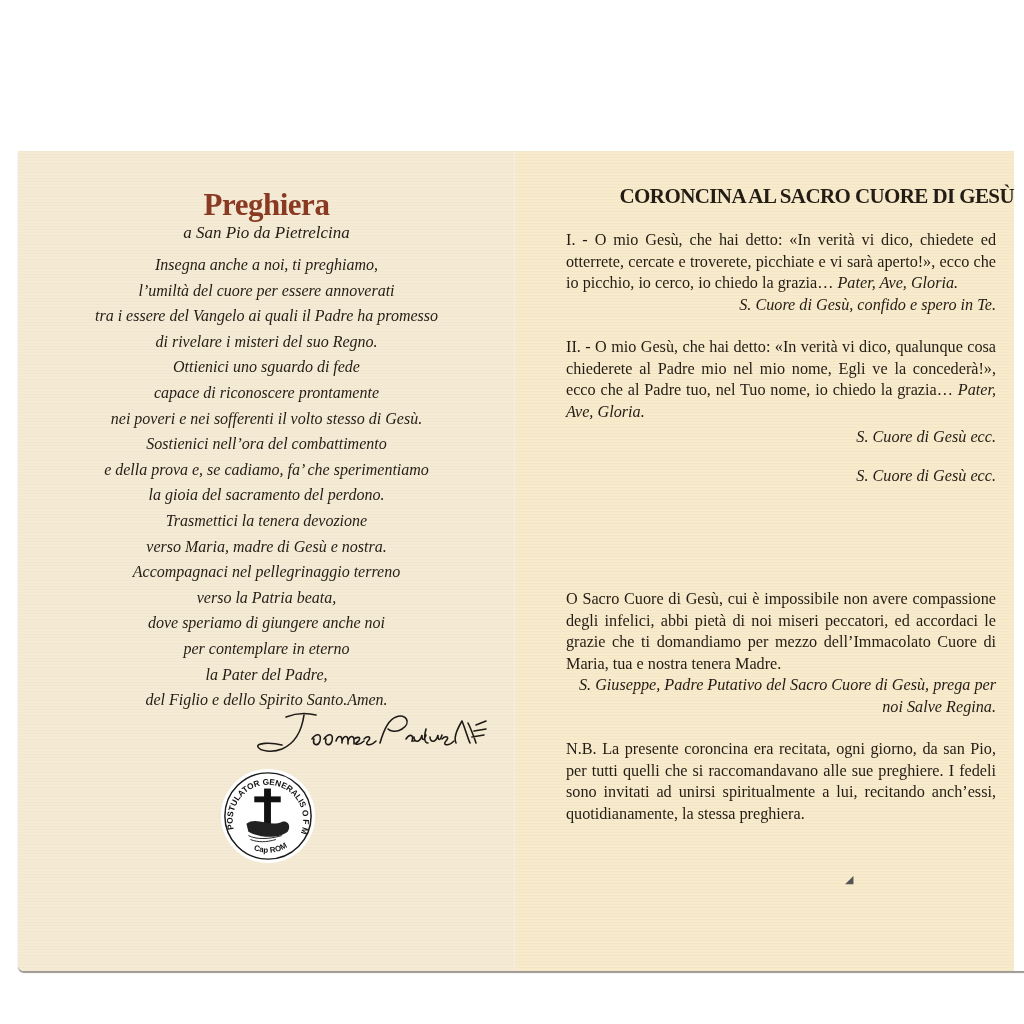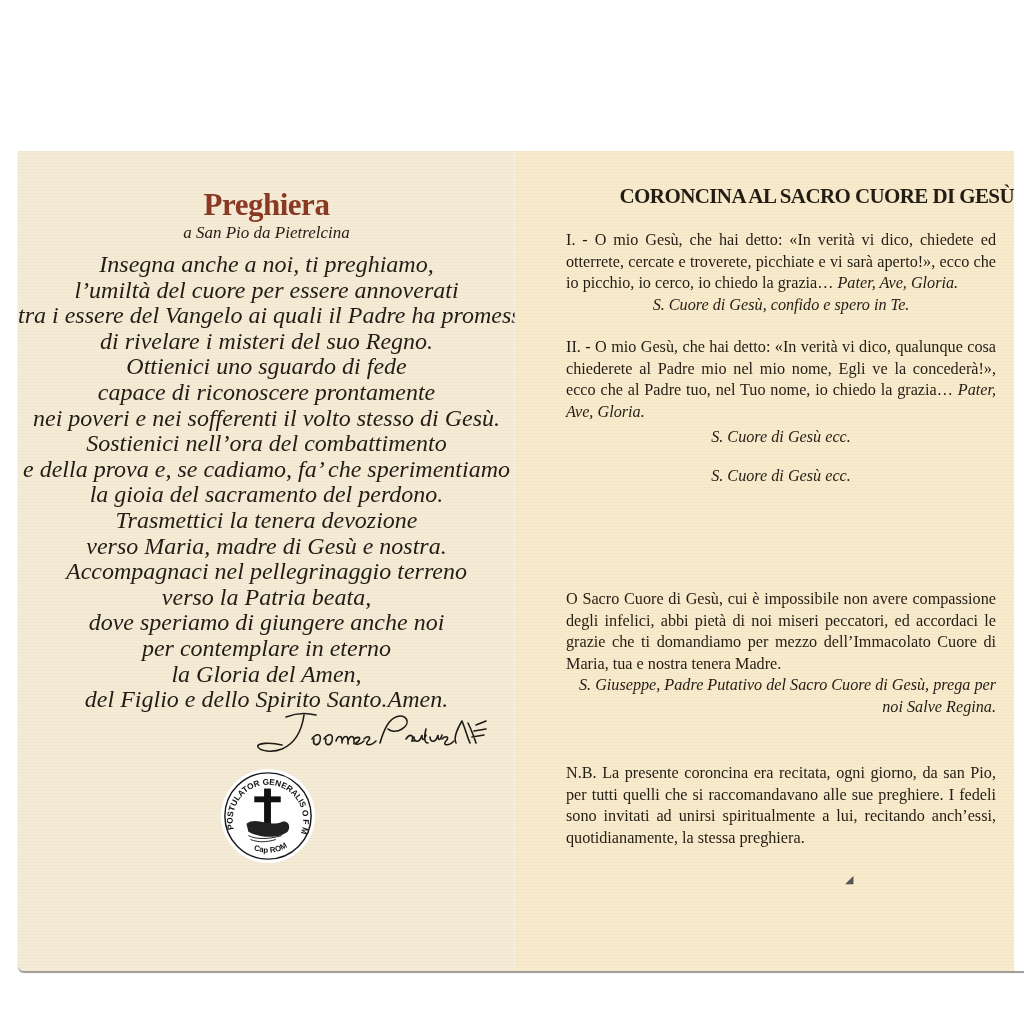--- a/index.html
+++ b/index.html
@@ -6,35 +6,35 @@
   body { width:1024px; height:1024px; background:#ffffff; position:relative; overflow:hidden; font-family:"Liberation Serif", serif; color:#231c14; }
   .card { position:absolute; left:18px; top:151px; width:996px; height:820px; box-shadow: 0 2px 1px rgba(80,70,60,0.55); border-radius:0 0 2px 6px; overflow:hidden;padding-left:28px; }
   .panel { position:absolute; top:0; height:100%;
     background-image: repeating-linear-gradient(0deg, rgba(0,0,0,0.018) 0px, rgba(0,0,0,0.018) 1px, transparent 1px, transparent 3px); }
   .left { left:0; width:497px; background-color:#f5ebd5; }
   .right { left:497px; width:499px; background-color:#f8ebcc; }
   .fold { position:absolute; left:496px; top:0; width:2px; height:100%; background:linear-gradient(90deg, rgba(255,255,255,0.5), rgba(180,160,120,0.15)); }
 
   .l-title { position:absolute; left:0; width:497px; top:36px; text-align:center; font-size:31px; font-weight:bold; color:#8a3a22; letter-spacing:-0.5px; }
   .l-sub { position:absolute; left:0; width:497px; top:72px; text-align:center; font-size:17px; font-style:italic; }
-  .poem { position:absolute; left:0; width:497px; top:101px; text-align:center; font-style:italic; font-size:24px; line-height:25.6px; }
+  .poem { position:absolute; left:0; width:497px; top:101px; text-align:center; font-style:italic; font-size:16px; line-height:25.6px; }
   .poem div { white-space:nowrap; }
   .sig { position:absolute; left:238px; top:558px; width:250px; height:50px; }
   .seal { position:absolute; left:201px; top:616px; width:98px; height:98px; }
 
   .r-title { position:absolute; left:0; width:499px; top:33px; text-align:right; font-size:21px; font-weight:bold; letter-spacing:-0.6px; }
   .sec { position:absolute; left:33px; width:430px; font-size:16.2px; line-height:21.5px; text-align:justify;margin-left:18px; }
   .sec p { margin:0; }
   .it { font-style:italic; }
-  .ra { text-align:center; font-style:italic; }
+  .ra { text-align:right; font-style:italic; }
   .s1 { top:79px; }
   .s2 { top:186px; }
   .s3 { top:311px; }
   .s4 { top:438px;font-family:Liberation Serif, serif; }
-  .s5 { top:612px; }
+  .s5 { top:588px; }
   .mark { position:absolute; left:330px; top:722px; font-size:11px; color:#555; }
 </style>
 </head>
 <body>
 
 <div class="card">
   <div class="panel left">
     <div class="l-title">Preghiera</div>
     <div class="l-sub">a San Pio da Pietrelcina</div>
     <div class="poem">
@@ -47,21 +47,21 @@
       <div>nei poveri e nei sofferenti il volto stesso di Gesù.</div>
       <div>Sostienici nell’ora del combattimento</div>
       <div>e della prova e, se cadiamo, fa’ che sperimentiamo</div>
       <div>la gioia del sacramento del perdono.</div>
       <div>Trasmettici la tenera devozione</div>
       <div>verso Maria, madre di Gesù e nostra.</div>
       <div>Accompagnaci nel pellegrinaggio terreno</div>
       <div>verso la Patria beata,</div>
       <div>dove speriamo di giungere anche noi</div>
       <div>per contemplare in eterno</div>
-      <div>la Gloria del Amen,</div>
+      <div>la Pater del Padre,</div>
       <div>del Figlio e dello Spirito Santo.Amen.</div>
     </div>
 
     <svg class="sig" viewBox="0 0 250 50">
       <g fill="none" stroke="#1e1a16" stroke-width="1.6" stroke-linecap="round">
         <path d="M30 8 C 40 4, 52 4, 60 6 M48 6 C 46 20, 40 34, 26 40 C 16 44, 4 42, 2 38 C 0 34, 14 33, 26 36"></path>
         <path d="M56 30 c 4 -6 10 -6 8 2 c -2 6 -8 4 -6 -2 M68 30 c 4 -6 10 -6 8 2 c -2 6 -8 4 -6 -2 M80 32 c 2 -6 6 -6 6 0 l 0 2 M86 32 c 2 -6 6 -6 6 0 l 0 3 M92 32 c 2 -6 6 -6 6 0 l 0 3 M98 30 c 6 -4 8 0 2 4 c -2 2 4 2 8 -2 M108 30 c 4 -4 8 -2 4 2 c -4 4 2 6 8 0"></path>
         <path d="M124 34 C 128 20, 134 10, 140 8 C 150 4, 156 14, 146 20 C 140 24, 134 22, 132 20"></path>
         <path d="M150 30 c 4 -6 8 -4 6 2 l 2 0 M158 28 c 0 6 6 6 8 -2 c 0 6 2 6 4 0 M170 20 c -2 8 -2 14 2 14 M174 28 c 0 6 6 6 8 -2 c 0 6 2 6 4 0 M186 30 c 4 -4 8 -2 4 2 c -4 4 2 6 8 0"></path>
         <path d="M206 12 C 200 22, 198 30, 200 34 M206 12 C 210 22, 212 30, 214 34 M212 14 C 216 22, 218 28, 220 34 M220 16 l 10 -4 M218 22 l 12 -2 M216 28 l 12 -2"></path>

